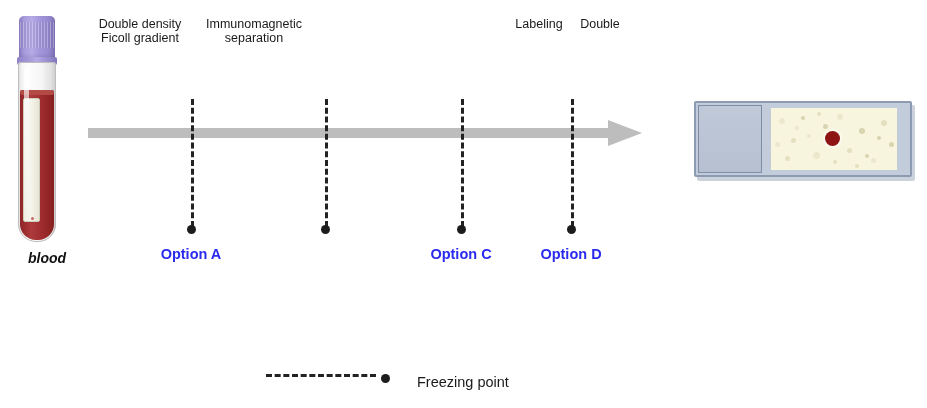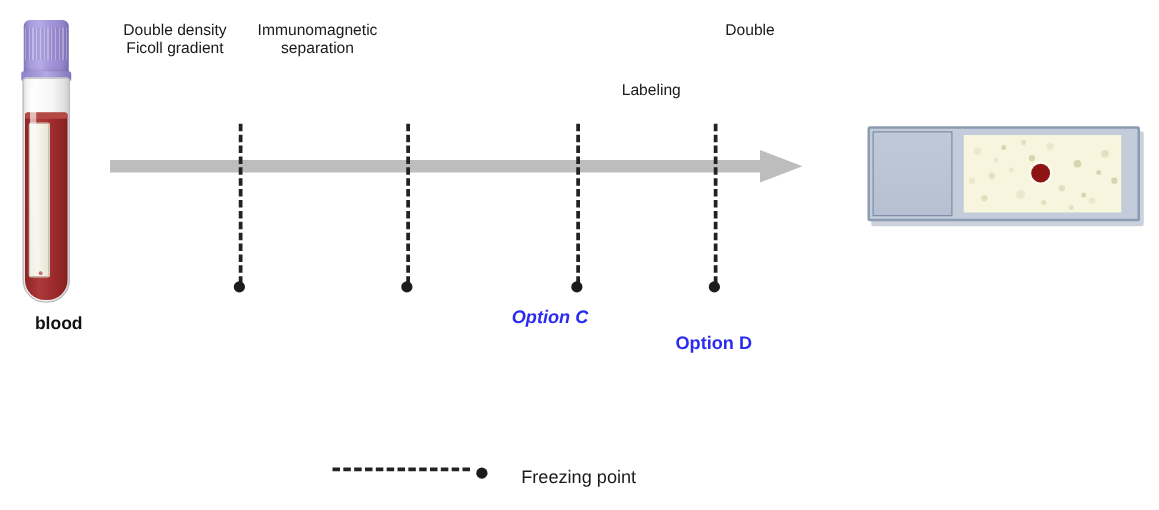--- a/index.html
+++ b/index.html
@@ -129,20 +129,21 @@
   }
   .blood-caption {
     position: absolute;
     left: 12px;
     top: 250px;
     width: 70px;
     text-align: center;
     font-size: 14px;
     font-weight: bold;
     color: #111111;
+    font-style: italic;
   }
 
   
   .arrow-bar {
     position: absolute;
     left: 88px;
     top: 128px;
     width: 522px;
     height: 10px;
     background: #bdbdbd;
@@ -291,36 +292,37 @@
   </div>
   <div class="blood-caption">blood</div>
 
   <div class="arrow-bar"></div>
   <div class="arrow-head"></div>
 
   <div class="step-label" style="left:200px;width:108px;">Immunomagnetic
 separation</div>
   <div class="step-label" style="left:86px;width:108px;">Double density
 Ficoll gradient</div>
-  <div class="step-label" style="left:488px;width:66px;margin-top:48px;">Labeling</div>
+  <div class="step-label" style="left:506px;width:66px;">Labeling</div>
   <div class="step-label" style="left:570px;width:60px;">Double</div>
 
   <div class="freeze-line" style="left:191px;"></div>
   <div class="freeze-dot" style="left:187px;"></div>
+  <div class="option-label" style="left:141px;width:100px;">Option A</div>
 
   <div class="freeze-line" style="left:325px;"></div>
   <div class="freeze-dot" style="left:321px;"></div>
 
   <div class="freeze-line" style="left:461px;"></div>
   <div class="freeze-dot" style="left:457px;"></div>
-  <div class="option-label" style="left:390px;width:100px;font-style:italic;">Option C</div>
+  <div class="option-label" style="left:411px;width:100px;">Option C</div>
 
   <div class="freeze-line" style="left:571px;"></div>
   <div class="freeze-dot" style="left:567px;"></div>
-  <div class="option-label" style="left:521px;width:100px;margin-top:21px;">Option D</div>
+  <div class="option-label" style="left:521px;width:100px;">Option D</div>
 
   <div class="slide">
     <div class="slide-frosted"></div>
     <div class="slide-smear">
       <div class="cell dim" style="left:8px;  top:10px; width:6px;  height:6px;"></div>
       <div class="cell" style="left:20px; top:30px; width:5px;  height:5px;"></div>
       <div class="cell dark" style="left:30px; top:8px;  width:4px;  height:4px;"></div>
       <div class="cell dim" style="left:42px; top:44px; width:7px;  height:7px;"></div>
       <div class="cell" style="left:14px; top:48px; width:5px;  height:5px;"></div>
       <div class="cell dark" style="left:52px; top:16px; width:5px;  height:5px;"></div>

